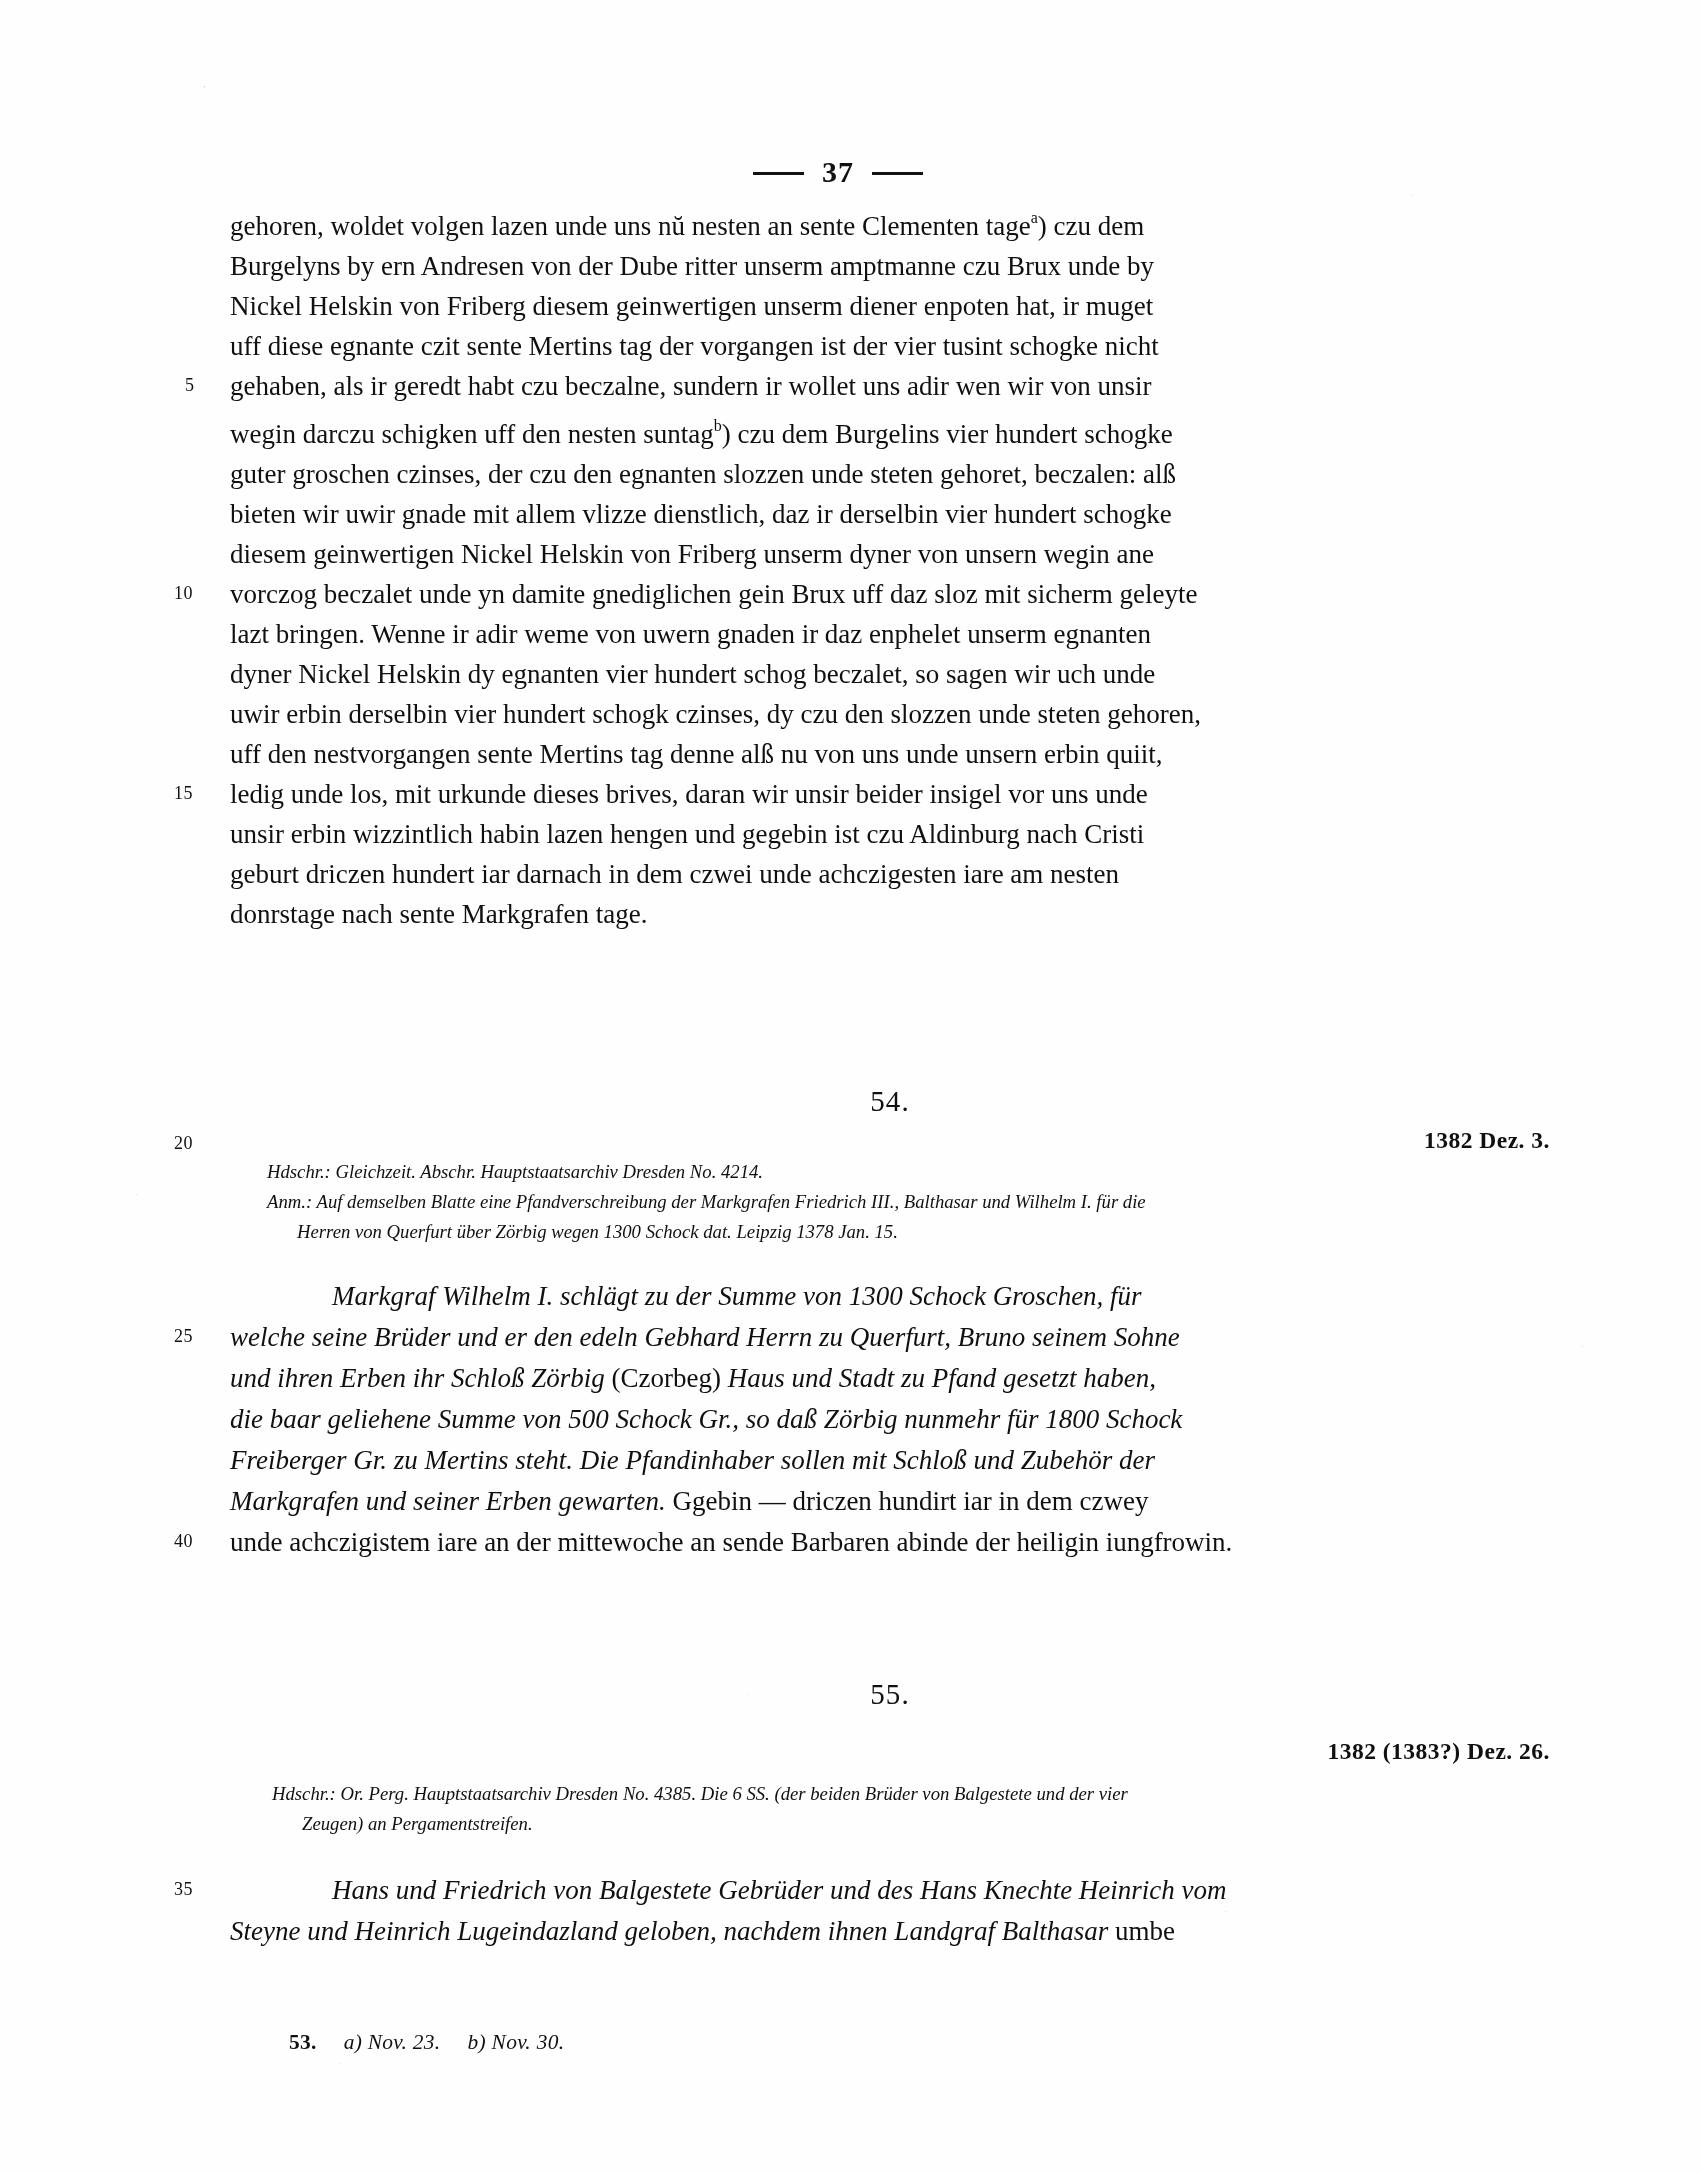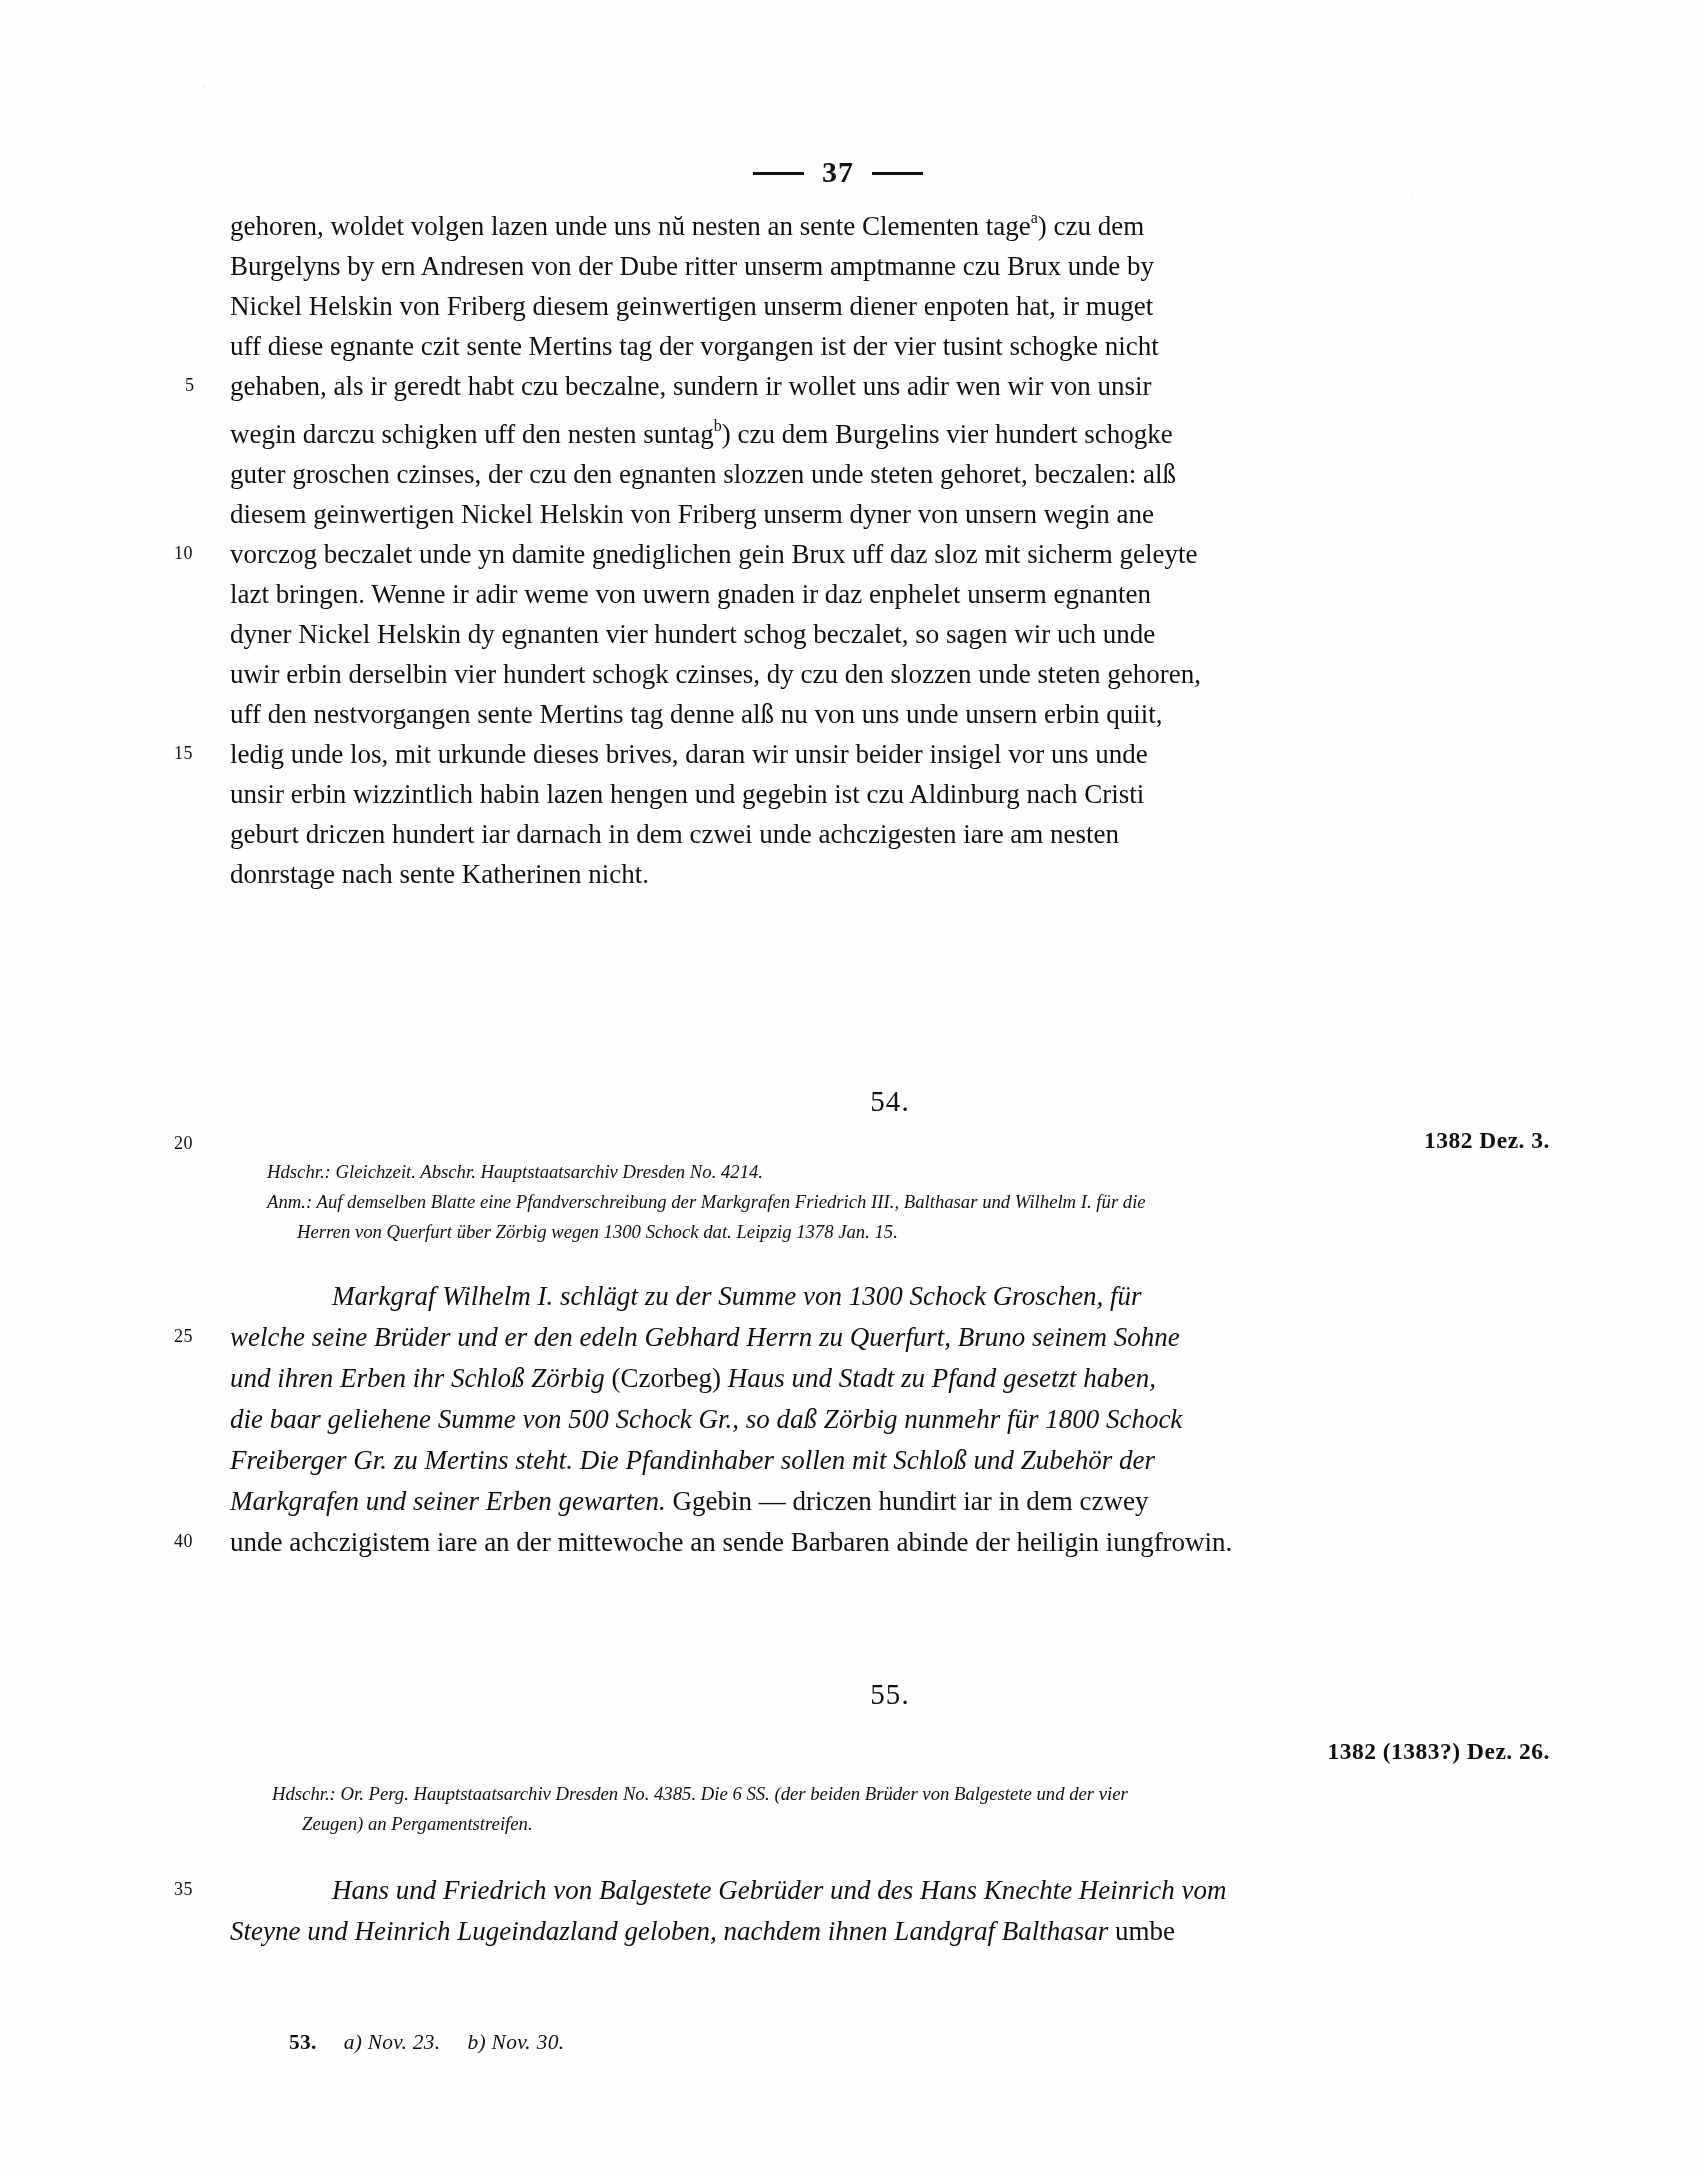--- a/index.html
+++ b/index.html
@@ -167,20 +167,23 @@
         <span class="lno">5</span>
         <span class="txt"><span class="roman">gehaben, als ir geredt habt czu beczalne, sundern ir wollet uns adir wen wir von unsir</span></span>
       </div>
       <div class="tline">
         <span class="txt"><span class="roman">wegin darczu schigken uff den nesten suntag</span><sup class="note">b</sup><span class="roman">) czu dem Burgelins vier hundert schogke</span></span>
       </div>
       <div class="tline">
         <span class="txt"><span class="roman">guter groschen czinses, der czu den egnanten slozzen unde steten gehoret, beczalen: alß</span></span>
       </div>
       <div class="tline">
+        <span class="txt"><span class="roman">bieten wir uwir gnade mit allem vlizze dienstlich, daz ir derselbin vier hundert schogke</span></span>
+      </div>
+      <div class="tline">
         <span class="txt"><span class="roman">diesem geinwertigen Nickel Helskin von Friberg unserm dyner von unsern wegin ane</span></span>
       </div>
       <div class="tline">
         <span class="lno wide">10</span>
         <span class="txt"><span class="roman">vorczog beczalet unde yn damite gnediglichen gein Brux uff daz sloz mit sicherm geleyte</span></span>
       </div>
       <div class="tline">
         <span class="txt"><span class="roman">lazt bringen.  Wenne ir adir weme von uwern gnaden ir daz enphelet unserm egnanten</span></span>
       </div>
       <div class="tline">
@@ -196,21 +199,21 @@
         <span class="lno wide">15</span>
         <span class="txt"><span class="roman">ledig unde los, mit urkunde dieses brives, daran wir unsir beider insigel vor uns unde</span></span>
       </div>
       <div class="tline">
         <span class="txt"><span class="roman">unsir erbin wizzintlich habin lazen hengen und gegebin ist czu Aldinburg nach Cristi</span></span>
       </div>
       <div class="tline">
         <span class="txt"><span class="roman">geburt driczen hundert iar darnach in dem czwei unde achczigesten iare am nesten</span></span>
       </div>
       <div class="tline">
-        <span class="txt"><span class="roman">donrstage nach sente Katherinen nicht.</span></span>
+        <span class="txt"><span class="roman">donrstage nach sente Markgrafen tage.</span></span>
       </div>
     </div>
 
   <div class="col" style="top:1085px;">
     <div class="secnum">54.</div>
     <div class="secdate" style="top:42px;">1382 Dez. 3.</div>
     <div class="lno wide" style="top:42px;">20</div>
   </div>
 
   <div class="appar" style="left:267px; top:1157px; width:1282px;">

